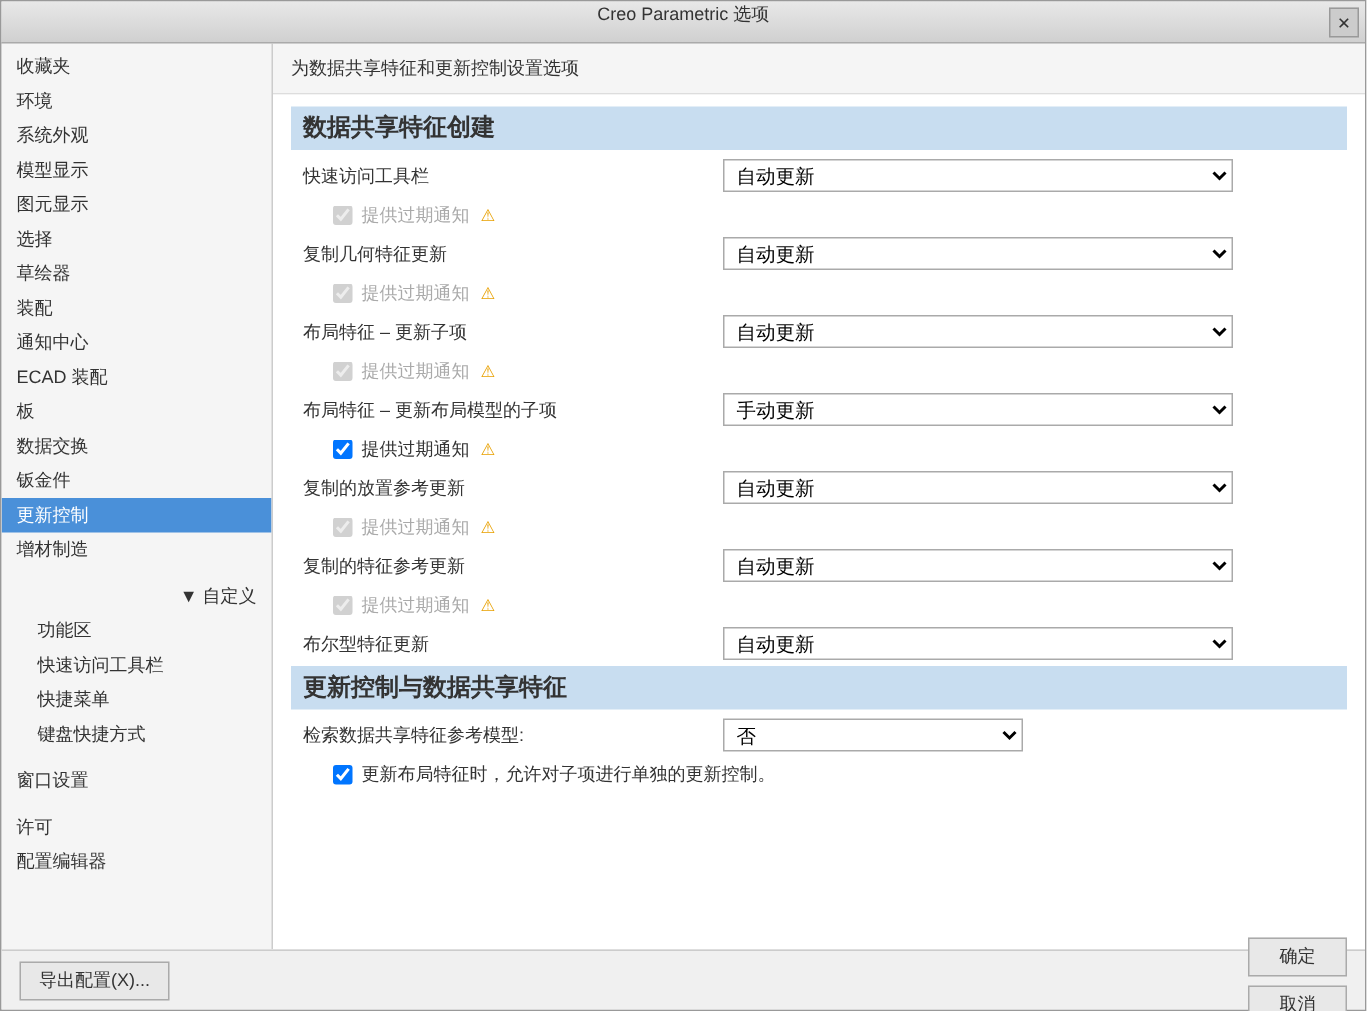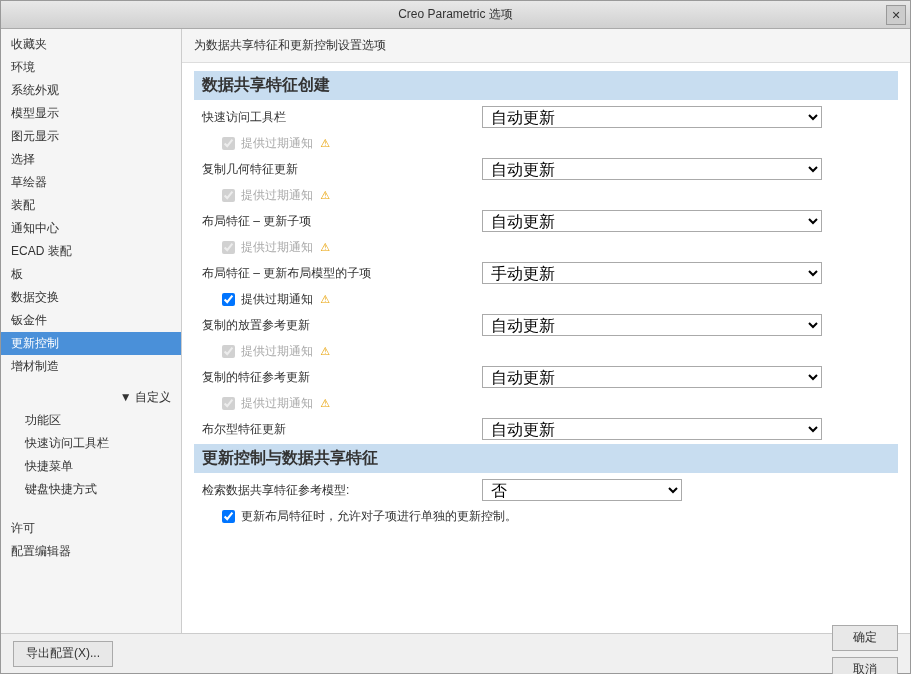--- a/index.html
+++ b/index.html
@@ -16,21 +16,21 @@
       height: 674px;
       background: #f0f0f0;
       border: 1px solid #999;
       display: flex;
       flex-direction: column;
     }
     .title-bar {
       background: linear-gradient(to bottom, #e8e8e8, #d0d0d0);
       height: 28px;
       display: flex;
-      align-items: center;
+      align-items: flex-start;
       justify-content: center;
       border-bottom: 1px solid #aaa;
       font-size: 12px;
       color: #333;
       position: relative;
     }
     .close-btn {
       position: absolute;
       right: 4px;
       top: 4px;
@@ -115,21 +115,21 @@
       flex: 0 0 280px;
       color: #333;
       font-size: 12px;
     }
     .setting-select {
       flex: 1;
       max-width: 340px;
       height: 22px;
       border: 1px solid #aaa;
       background: white;
-      font-size: 16px;
+      font-size: 13px;
       padding: 0 4px;
       appearance: auto;
     }
     .setting-select.narrow {
       max-width: 200px;
     }
     .checkbox-row {
       display: flex;
       align-items: center;
       padding: 2px 8px 2px 28px;
@@ -218,20 +218,21 @@
       <div class="sidebar-divider"></div>
 
       <div class="sidebar-group-toggle">▼ 自定义</div>
       <div class="sidebar-item indent1">功能区</div>
       <div class="sidebar-item indent1">快速访问工具栏</div>
       <div class="sidebar-item indent1">快捷菜单</div>
       <div class="sidebar-item indent1">键盘快捷方式</div>
 
       <div class="sidebar-divider"></div>
 
+      <div class="sidebar-item">窗口设置</div>
 
       <div class="sidebar-divider"></div>
 
       <div class="sidebar-item">许可</div>
       <div class="sidebar-item">配置编辑器</div>
     </div>
 
     <div class="right-panel">
       <div class="panel-description">为数据共享特征和更新控制设置选项</div>
 

